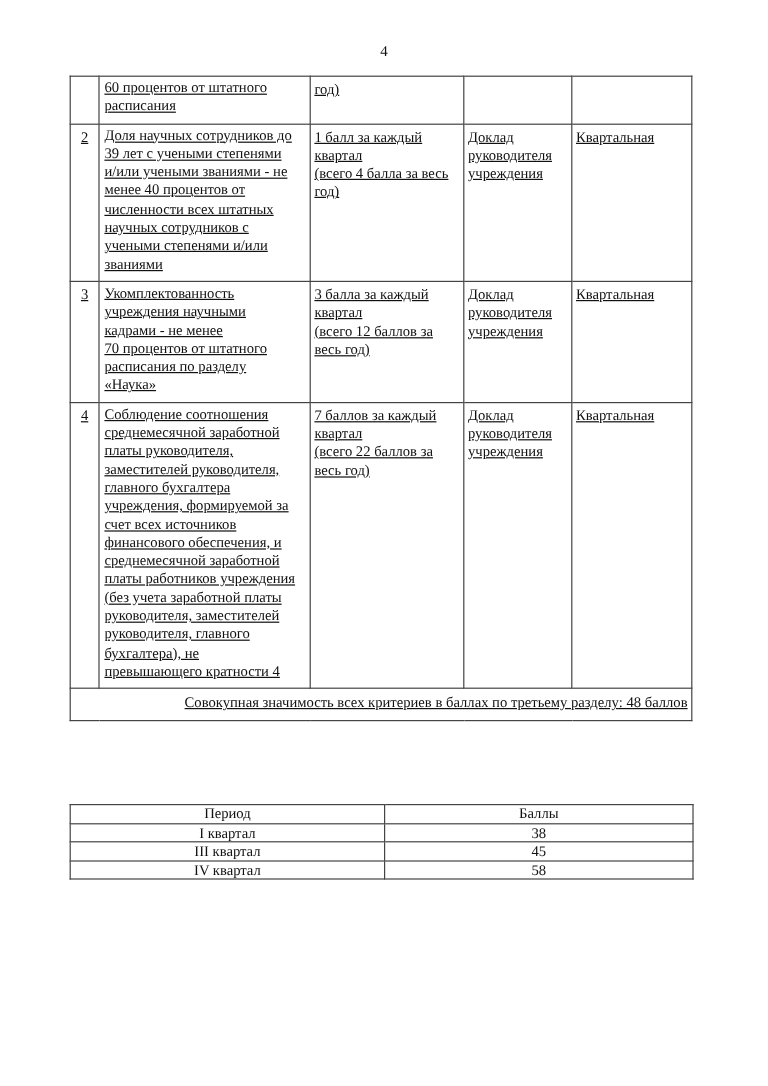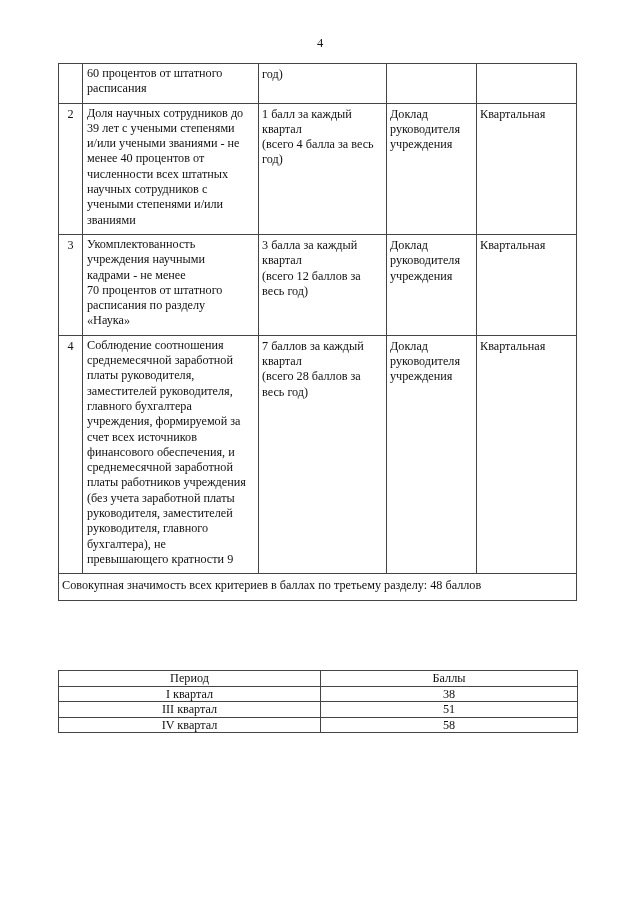--- a/index.html
+++ b/index.html
@@ -7,26 +7,26 @@
     width: 640px; height: 905px; position: relative; overflow: hidden;
     font-family: "Liberation Serif", "DejaVu Serif", serif;
     color: #111; font-size: 12.2px; line-height: 15.3px;
   }
   .page-number {
     position: absolute; top: 36px; left: 0; width: 640px;
     text-align: center; font-size: 12.5px;
   }
   table { border-collapse: collapse; position: absolute; table-layout: fixed; }
   td { border: 1px solid #444; vertical-align: top; padding: 0; }
-  #criteria-table { left: 58px; top: 63px; width: 518px; }
+  #criteria-table { left: 58px; top: 63px; width: 518px; text-decoration: underline; }
   #criteria-table td { padding: 2px 3px 6px 3px; }
   #criteria-table td.num { text-align: center; padding-top: 3px; }
   #criteria-table td.desc { text-align: left; padding-left: 4px; }
   #criteria-table td.center { text-align: left; padding-top: 3px; }
-  #criteria-table td.summary { text-align: left; padding: 4px 3px 6px 3px; vertical-align: middle; }
+  #criteria-table td.summary { text-align: right; padding: 4px 3px 6px 3px; vertical-align: middle; }
   #score-table { left: 58px; top: 647px; width: 519px; margin-top: 23px; }
   #score-table td { text-align: center; height: 14.5px; line-height: 14px; padding: 0; }
 </style>
 </head>
 <body>
 
 <div class="page-number">4</div>
 
 <table id="criteria-table">
   <colgroup>
@@ -107,26 +107,26 @@
           <div>главного бухгалтера</div>
           <div>учреждения, формируемой за</div>
           <div>счет всех источников</div>
           <div>финансового обеспечения, и</div>
           <div>среднемесячной заработной</div>
           <div>платы работников учреждения</div>
           <div>(без учета заработной платы</div>
           <div>руководителя, заместителей</div>
           <div>руководителя, главного</div>
           <div>бухгалтера), не</div>
-          <div>превышающего кратности 9</div>
+          <div>превышающего кратности 4</div>
         </td>
         <td class="center">
           <div>7 баллов за каждый</div>
           <div>квартал</div>
-          <div>(всего 28 баллов за</div>
+          <div>(всего 22 баллов за</div>
           <div>весь год)</div>
         </td>
         <td class="center">
           <div>Доклад</div>
           <div>руководителя</div>
           <div>учреждения</div>
         </td>
         <td class="center">Квартальная</td>
       </tr>
     </tbody>
@@ -148,20 +148,20 @@
     <td>Баллы</td>
   </tr>
   </tbody>
     <tbody id="score-body">
       <tr>
         <td>I квартал</td>
         <td>38</td>
       </tr>
       <tr>
         <td>III квартал</td>
-        <td>51</td>
+        <td>45</td>
       </tr>
       <tr>
         <td>IV квартал</td>
         <td>58</td>
       </tr>
     </tbody>
 </table>
 
 </body></html>

